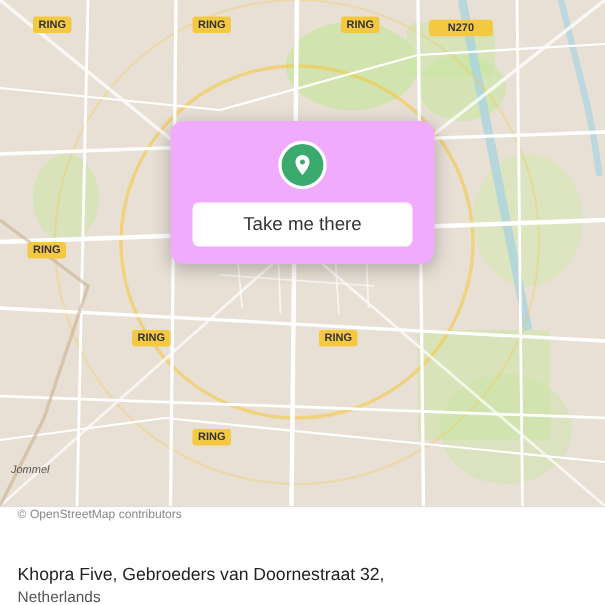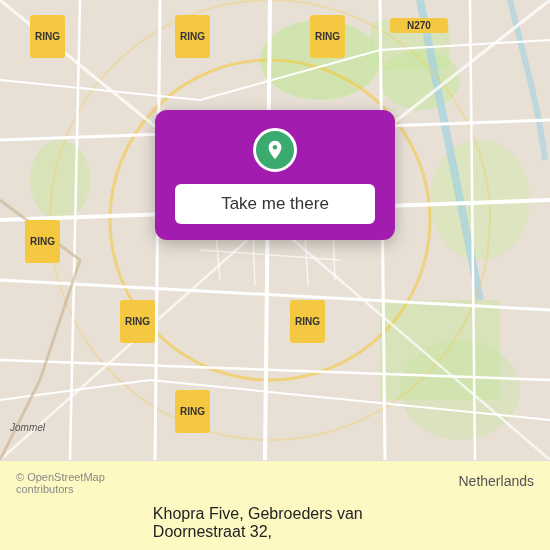--- a/index.html
+++ b/index.html
@@ -27,21 +27,21 @@
       position: absolute;
       top: 0; left: 0;
     }
 
     
     .map-popup {
       position: absolute;
       top: 110px;
       left: 155px;
       width: 240px;
-      background: #a21caf;
+      background: #f0abfc;
       border-radius: 12px;
       display: flex;
       flex-direction: column;
       align-items: center;
       padding: 18px 20px 16px 20px;
       box-shadow: 0 4px 16px rgba(0,0,0,0.25);
       z-index: 10;
     }
 
     .map-popup-pin {
@@ -72,24 +72,24 @@
       font-weight: 500;
       cursor: pointer;
       width: 100%;
       text-align: center;
     }
 
     
     .footer {
       width: 550px;
       height: 90px;
-      background: #fef9c3;
+      background: #ffffff;
       border-top: 1px solid #ddd;
       display: flex;
-      flex-direction: row;
+      flex-direction: column;
       justify-content: center;
       padding: 10px 16px;
       position: relative;
     }
 
     .footer-attribution {
       font-size: 11px;
       color: #888;
       margin-bottom: 6px;
     }
@@ -137,21 +137,21 @@
       letter-spacing: -0.5px;
     }
 
     
     .ring-label {
       position: absolute;
       background: #f5c842;
       color: #333;
       font-size: 10px;
       font-weight: bold;
-      padding: 16px 5px;
+      padding: 2px 5px;
       border-radius: 3px;
     }
 
     .road-label {
       position: absolute;
       color: #333;
       font-size: 9px;
       font-weight: bold;
     }
 

